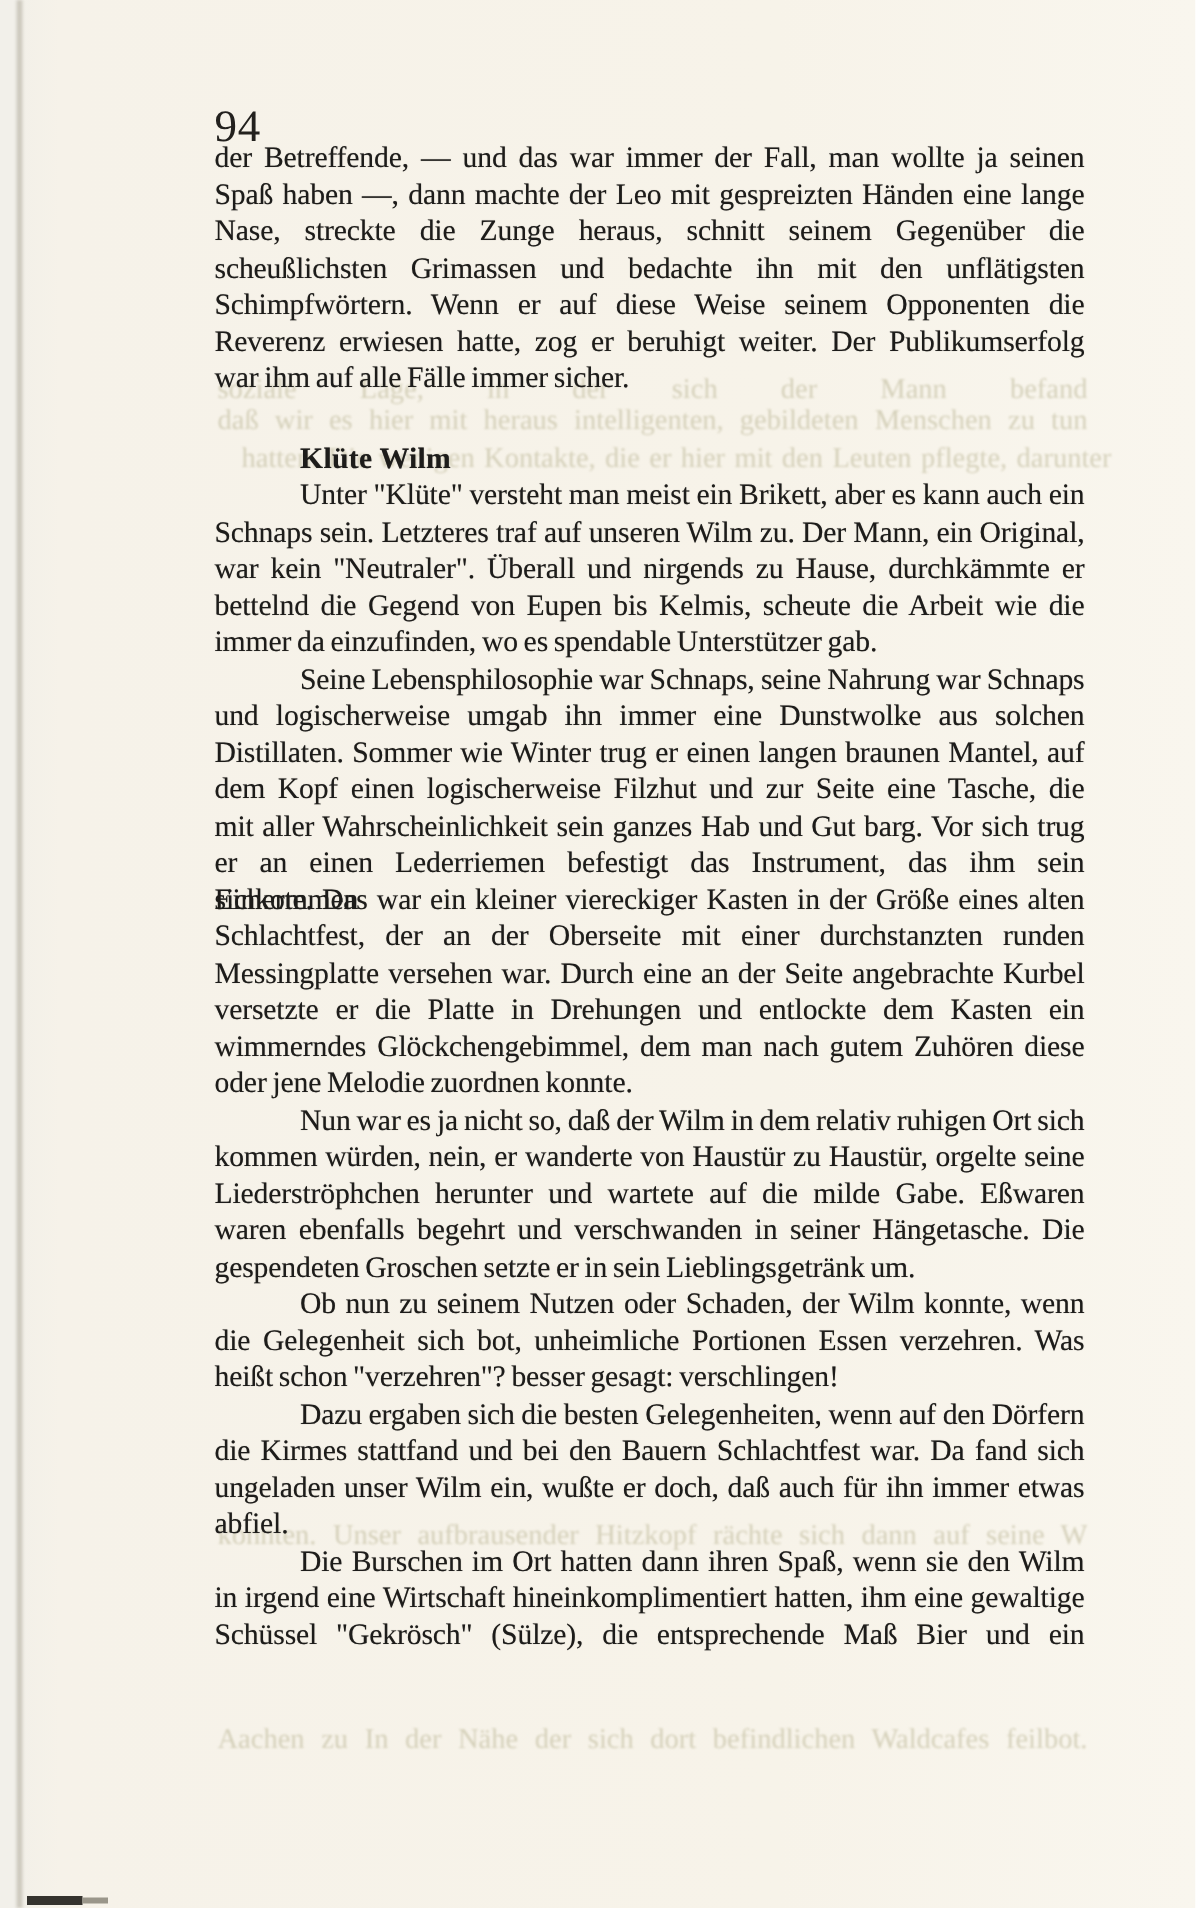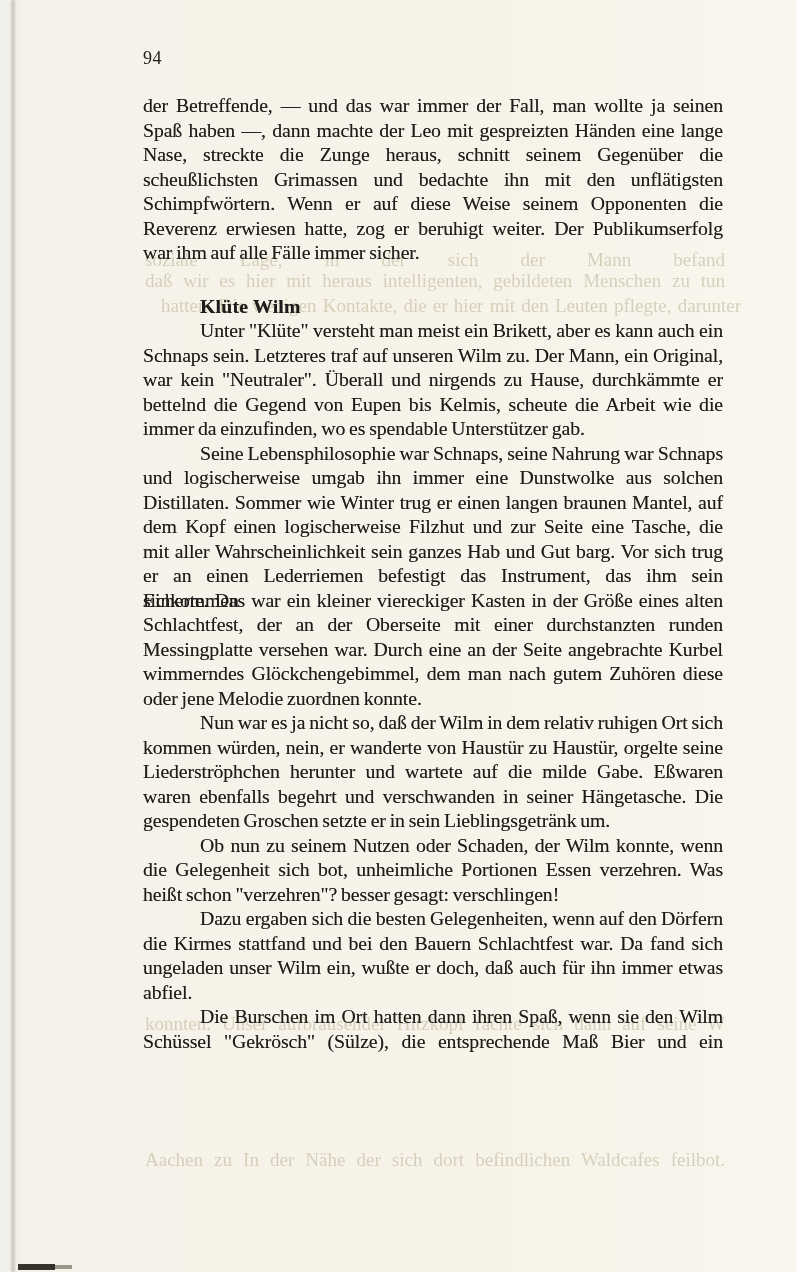--- a/index.html
+++ b/index.html
@@ -18,22 +18,22 @@
   .left-edge {
     position: absolute; left: 0; top: 0; bottom: 0; width: 12px;
     background: #f2f0ea;
   }
   .edge-line {
     position: absolute; left: 11px; top: 0; bottom: 0; width: 4px;
     background: rgba(138, 132, 116, 0.35);
     filter: blur(1.2px);
   }
   .page-number {
-    position: absolute; left: 143px; top: 48px;
-    font-size: 18px; color: #23211e;
+    position: absolute; left: 143px; top: 68px;
+    font-size: 30px; color: #23211e;
     letter-spacing: 0.5px;
   }
   .text-block {
     position: absolute; left: 143px; top: 93px; width: 580px;
     color: #1d1c1a;
     font-size: 19.8px;
     line-height: 24.5px;
     z-index: 2;
     text-shadow: 0 0 0.5px rgba(40,38,34,0.55);
   }
@@ -109,33 +109,35 @@
       <div class="line end">immer da einzufinden, wo es spendable Unterstützer gab.</div>
       <div class="line ind">Seine Lebensphilosophie war Schnaps, seine Nahrung war Schnaps</div>
       <div class="line">und logischerweise umgab ihn immer eine Dunstwolke aus solchen</div>
       <div class="line">Distillaten. Sommer wie Winter trug er einen langen braunen Mantel, auf</div>
       <div class="line">dem Kopf einen logischerweise Filzhut und zur Seite eine Tasche, die</div>
       <div class="line">mit aller Wahrscheinlichkeit sein ganzes Hab und Gut barg. Vor sich trug</div>
       <div class="line">er an einen Lederriemen befestigt das Instrument, das ihm sein Einkommen</div>
       <div class="line">sicherte. Das war ein kleiner viereckiger Kasten in der Größe eines alten</div>
       <div class="line">Schlachtfest, der an der Oberseite mit einer durchstanzten runden</div>
       <div class="line">Messingplatte versehen war. Durch eine an der Seite angebrachte Kurbel</div>
+      <div class="line">versetzte er die Platte in Drehungen und entlockte dem Kasten ein</div>
       <div class="line">wimmerndes Glöckchengebimmel, dem man nach gutem Zuhören diese</div>
       <div class="line end">oder jene Melodie zuordnen konnte.</div>
       <div class="line ind">Nun war es ja nicht so, daß der Wilm in dem relativ ruhigen Ort sich</div>
       <div class="line">kommen würden, nein, er wanderte von Haustür zu Haustür, orgelte seine</div>
       <div class="line">Liederströphchen herunter und wartete auf die milde Gabe. Eßwaren</div>
       <div class="line">waren ebenfalls begehrt und verschwanden in seiner Hängetasche. Die</div>
       <div class="line end">gespendeten Groschen setzte er in sein Lieblingsgetränk um.</div>
       <div class="line ind">Ob nun zu seinem Nutzen oder Schaden, der Wilm konnte, wenn</div>
       <div class="line">die Gelegenheit sich bot, unheimliche Portionen Essen verzehren. Was</div>
       <div class="line end">heißt schon "verzehren"? besser gesagt: verschlingen!</div>
       <div class="line ind">Dazu ergaben sich die besten Gelegenheiten, wenn auf den Dörfern</div>
       <div class="line">die Kirmes stattfand und bei den Bauern Schlachtfest war. Da fand sich</div>
       <div class="line">ungeladen unser Wilm ein, wußte er doch, daß auch für ihn immer etwas</div>
       <div class="line end">abfiel.</div>
       <div class="line ind">Die Burschen im Ort hatten dann ihren Spaß, wenn sie den Wilm</div>
+      <div class="line">in irgend eine Wirtschaft hineinkomplimentiert hatten, ihm eine gewaltige</div>
       <div class="line">Schüssel "Gekrösch" (Sülze), die entsprechende Maß Bier und ein</div>
     </div>
 
   <div class="scan-mark"></div>
   <div class="scan-mark-tail"></div>
 </div>
 
 </body></html>

